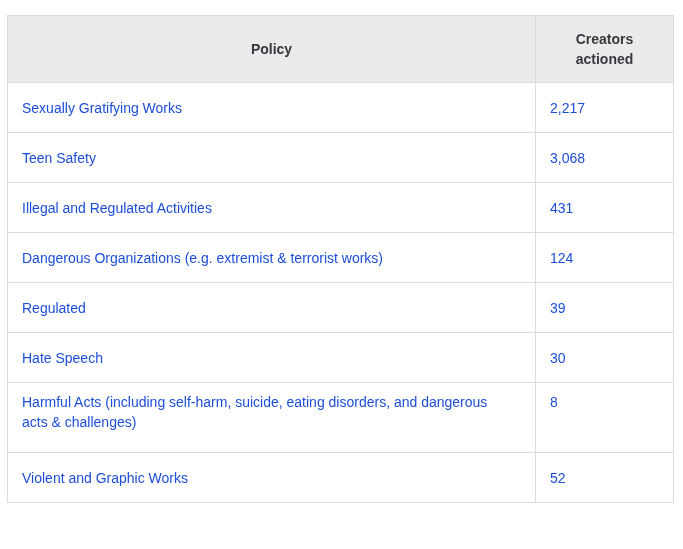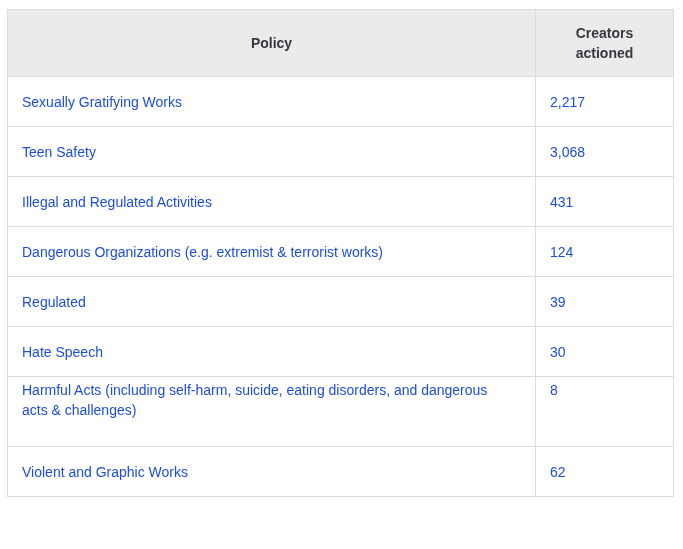--- a/index.html
+++ b/index.html
@@ -10,21 +10,21 @@
       height: 549px;
       overflow: hidden;
     }
     body {
       font-family: "Liberation Sans", "DejaVu Sans", sans-serif;
       color: #2f2f33;
     }
     .table-wrap {
       position: absolute;
       left: 7px;
-      top: 9px;
+      top: 15px;
       width: 666px;
     }
     table {
       border-collapse: collapse;
       width: 666px;
       table-layout: fixed;
     }
     th, td {
       border: 1px solid #dcdcdf;
       font-size: 14px;
@@ -46,21 +46,21 @@
       padding: 0 14px;
       color: #1d4ed8;
       font-weight: 400;
     }
     tbody td.count {
       padding-left: 14px;
     }
     tbody tr.tall td {
       height: 70px;
       vertical-align: top;
-      padding-top: 3px;
+      padding-top: 9px;
       padding-bottom: 0;
       box-sizing: border-box;
     }
     tbody tr.tall td.policy {
       padding-right: 28px;
     }
   </style>
 </head>
 <body>
 
@@ -100,17 +100,17 @@
       <tr>
         <td class="policy">Hate Speech</td>
         <td class="count">30</td>
       </tr>
       <tr class="tall">
         <td class="policy">Harmful Acts (including self-harm, suicide, eating disorders, and dangerous acts &amp; challenges)</td>
         <td class="count">8</td>
       </tr>
       <tr>
         <td class="policy">Violent and Graphic Works</td>
-        <td class="count">62</td>
+        <td class="count">52</td>
       </tr>
     </tbody>
   </table>
 </div>
 
 </body></html>

